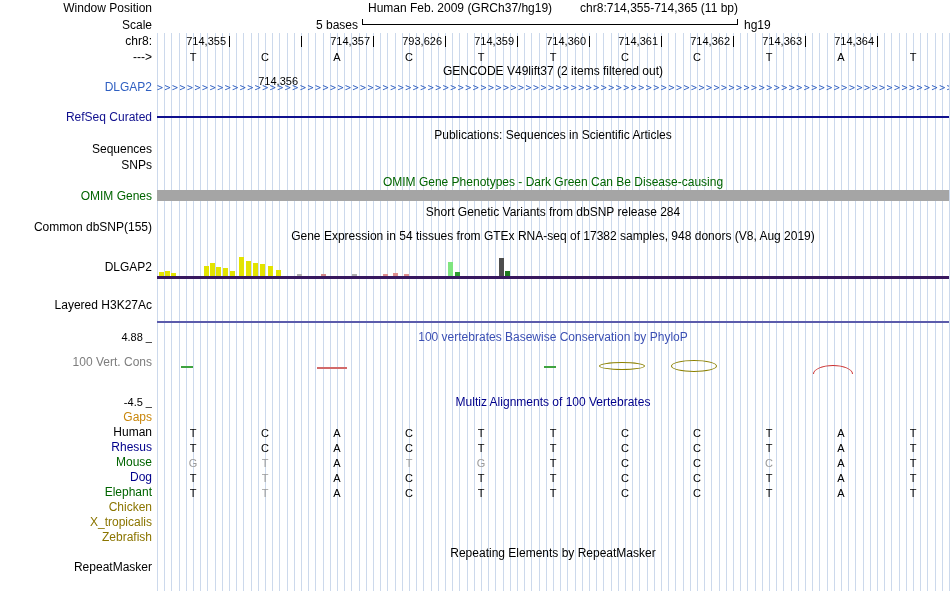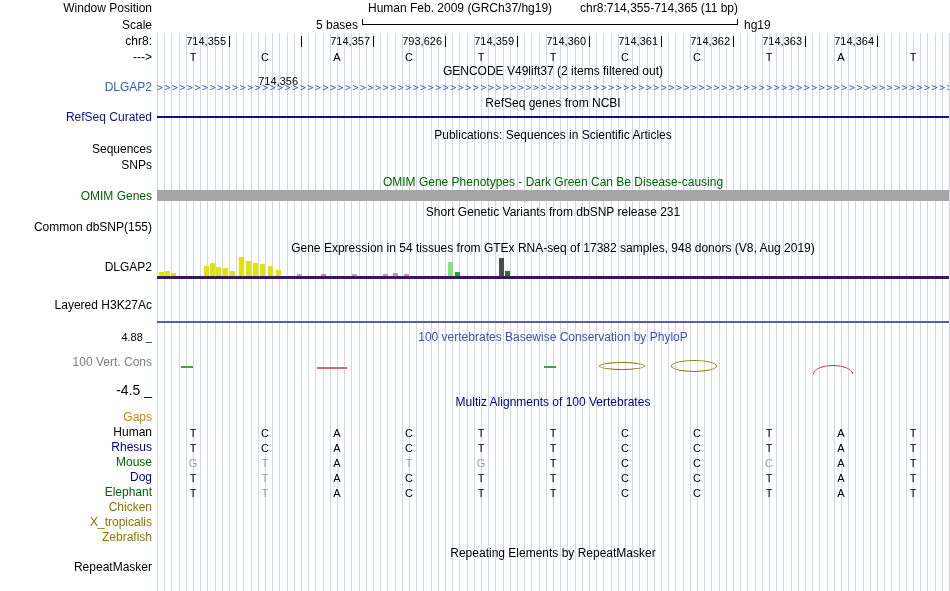--- a/index.html
+++ b/index.html
@@ -205,36 +205,35 @@
       <div class="base-ch" style="left: 690px; top: 51px;">C</div>
       <div class="base-ch" style="left: 762px; top: 51px;">T</div>
       <div class="base-ch" style="left: 834px; top: 51px;">A</div>
       <div class="base-ch" style="left: 906px; top: 51px;">T</div>
     </div>
 
   <div class="ctitle" style="top:65px">GENCODE V49lift37 (2 items filtered out)</div>
   <div class="llabel blue" style="top:81px">DLGAP2</div>
   <div id="gencode-arrows" class="arrows">&gt;&gt;&gt;&gt;&gt;&gt;&gt;&gt;&gt;&gt;&gt;&gt;&gt;&gt;&gt;&gt;&gt;&gt;&gt;&gt;&gt;&gt;&gt;&gt;&gt;&gt;&gt;&gt;&gt;&gt;&gt;&gt;&gt;&gt;&gt;&gt;&gt;&gt;&gt;&gt;&gt;&gt;&gt;&gt;&gt;&gt;&gt;&gt;&gt;&gt;&gt;&gt;&gt;&gt;&gt;&gt;&gt;&gt;&gt;&gt;&gt;&gt;&gt;&gt;&gt;&gt;&gt;&gt;&gt;&gt;&gt;&gt;&gt;&gt;&gt;&gt;&gt;&gt;&gt;&gt;&gt;&gt;&gt;&gt;&gt;&gt;&gt;&gt;&gt;&gt;&gt;&gt;&gt;&gt;&gt;&gt;&gt;&gt;&gt;&gt;&gt;&gt;&gt;&gt;&gt;&gt;&gt;&gt;&gt;&gt;</div>
 
-  <div class="ctitle" style="top:97px">RefSeq genes from NCBI</div>
   <div class="llabel navy" style="top:111px">RefSeq Curated</div>
   <div id="refseq-line" class="hline"></div>
 
   <div class="ctitle" style="top:129px">Publications: Sequences in Scientific Articles</div>
   <div class="llabel" style="top:143px">Sequences</div>
   <div class="llabel" style="top:159px">SNPs</div>
 
   <div class="ctitle green" style="top:176px">OMIM Gene Phenotypes - Dark Green Can Be Disease-causing</div>
   <div class="llabel green" style="top:190px">OMIM Genes</div>
   <div id="omim-bar" class="hline"></div>
 
-  <div class="ctitle" style="top:206px">Short Genetic Variants from dbSNP release 231</div>
+  <div class="ctitle" style="top:206px">Short Genetic Variants from dbSNP release 284</div>
   <div class="llabel" style="top:221px">Common dbSNP(155)</div>
 
-  <div class="ctitle" style="top:242px">Gene Expression in 54 tissues from GTEx RNA-seq of 17382 samples, 948 donors (V8, Aug 2019)</div>
+  <div class="ctitle" style="top:230px">Gene Expression in 54 tissues from GTEx RNA-seq of 17382 samples, 948 donors (V8, Aug 2019)</div>
   <div class="llabel" style="top:261px">DLGAP2</div>
   <div id="gtex-bars">
       <div class="bar" style="left: 159px; top: 272px; height: 4px; background: rgb(227, 227, 0);"></div>
       <div class="bar" style="left: 165px; top: 271px; height: 5px; background: rgb(227, 227, 0);"></div>
       <div class="bar" style="left: 171px; top: 273px; height: 3px; background: rgb(227, 227, 0);"></div>
       <div class="bar" style="left: 204px; top: 266px; height: 10px; background: rgb(227, 227, 0);"></div>
       <div class="bar" style="left: 210px; top: 263px; height: 13px; background: rgb(227, 227, 0);"></div>
       <div class="bar" style="left: 216px; top: 267px; height: 9px; background: rgb(227, 227, 0);"></div>
       <div class="bar" style="left: 223px; top: 268px; height: 8px; background: rgb(227, 227, 0);"></div>
       <div class="bar" style="left: 230px; top: 271px; height: 5px; background: rgb(227, 227, 0);"></div>
@@ -256,21 +255,21 @@
       <div class="bar" style="left: 505px; top: 271px; height: 5px; background: rgb(31, 122, 31);"></div>
     </div>
   <div id="gtex-gene-line" class="hline"></div>
 
   <div class="llabel" style="top:299px">Layered H3K27Ac</div>
   <div id="h3k27ac-line" class="hline"></div>
 
   <div class="ctitle constitle" style="top:331px">100 vertebrates Basewise Conservation by PhyloP</div>
   <div class="llabel" style="top:331px;font-size:11px">4.88 _</div>
   <div class="llabel gray" style="top:356px">100 Vert. Cons</div>
-  <div class="llabel" style="top:384px;font-size:14px">-4.5 _</div>
+  <div class="llabel" style="top:396px;font-size:11px">-4.5 _</div>
   <div id="cons-marks">
       <div class="dash" style="left: 181px; top: 366px; width: 12px; height: 2px; background: rgb(63, 163, 63);"></div>
       <div class="dash" style="left: 317px; top: 367px; width: 30px; height: 2px; background: rgb(210, 106, 106);"></div>
       <div class="dash" style="left: 544px; top: 366px; width: 12px; height: 2px; background: rgb(63, 163, 63);"></div>
       <div class="lens" style="left: 599px; top: 362px; width: 46px; height: 8px; border: 1px solid rgb(139, 128, 0);"></div>
       <div class="lens" style="left: 671px; top: 360px; width: 46px; height: 12px; border: 1px solid rgb(139, 128, 0);"></div>
       <div class="arc" style="left: 813px; top: 365px; width: 40px; height: 9px;">
         <div style="border-color: rgb(204, 51, 51);"></div>
       </div>
     </div>

